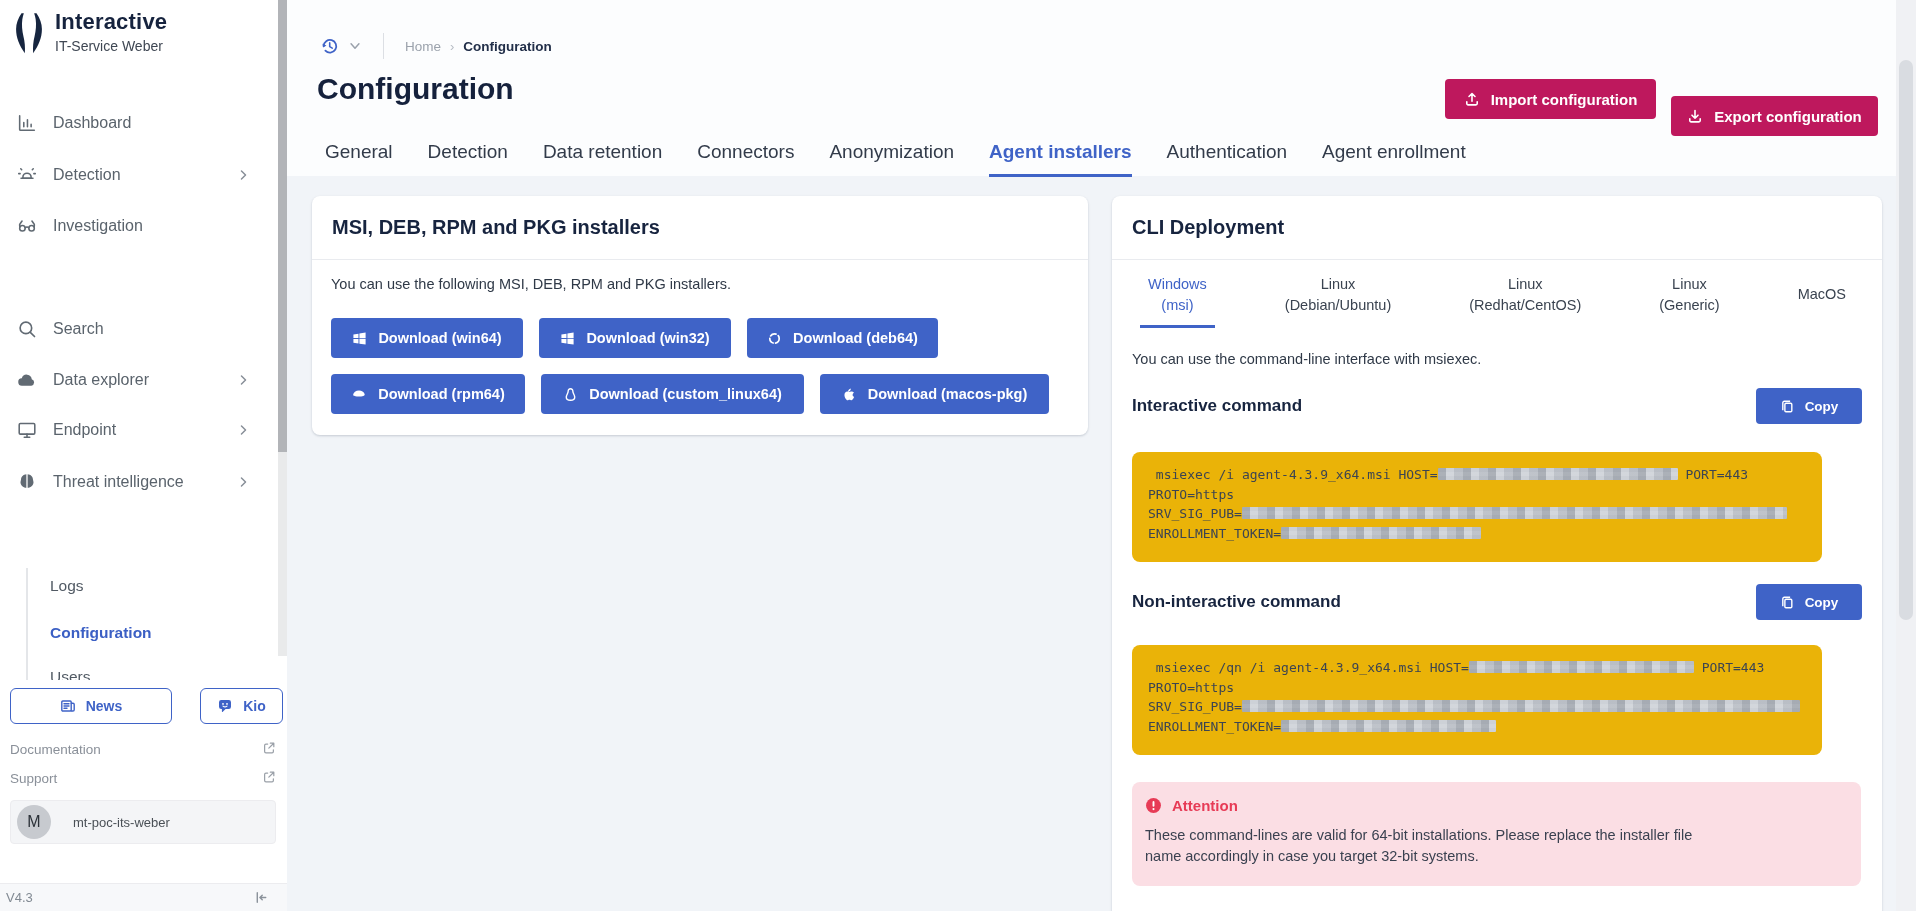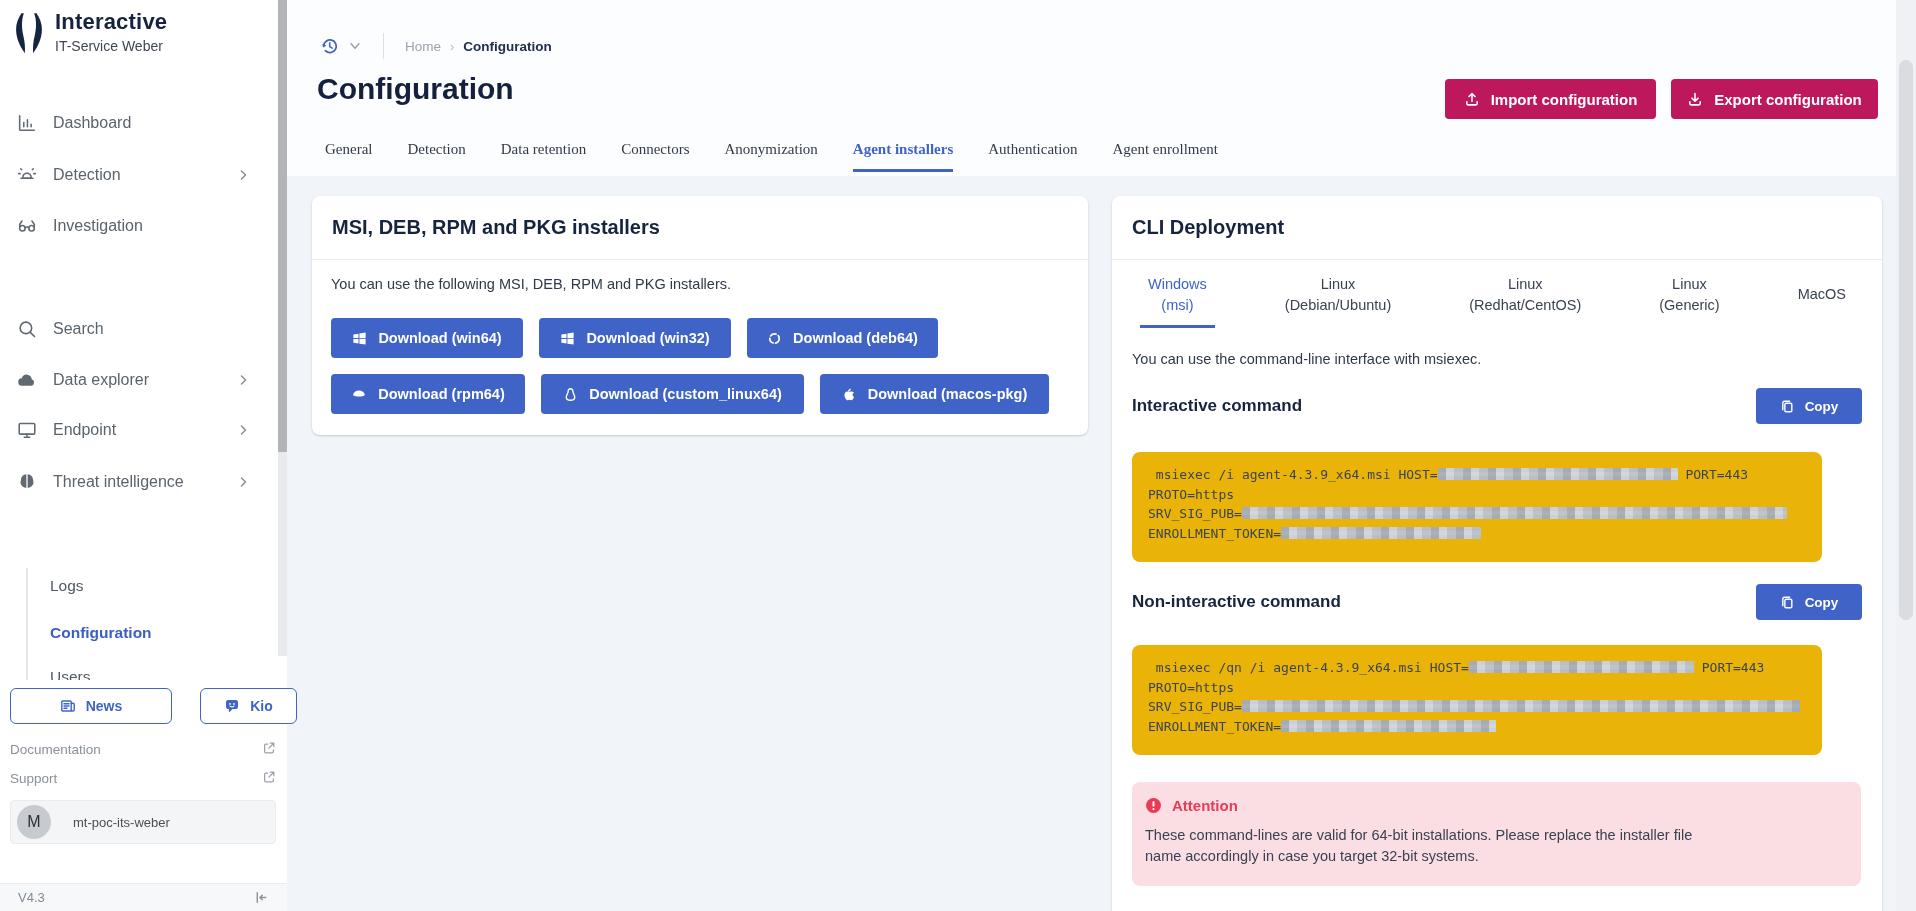--- a/index.html
+++ b/index.html
@@ -26,38 +26,38 @@
     gap:10px; cursor:pointer; }
   .side-link { position:absolute; left:10px; font-size:13.5px; color:#8a9099; cursor:pointer; }
   .ext { position:absolute; left:262px; }
   .user-card { position:absolute; left:10px; top:800px; width:266px; height:44px; background:#f4f5f7;
     border:1px solid #ececef; border-radius:4px; display:flex; align-items:center; gap:22px; padding-left:6px; cursor:pointer; }
   .avatar { width:34px; height:34px; border-radius:50%; background:#c7cacf; color:#2b3138;
     display:flex; align-items:center; justify-content:center; font-size:16px; }
   .user-name { font-size:13px; color:#4a5056; }
   .side-bottom { position:absolute; left:0; top:883px; width:287px; height:28px; background:#f7f8fa;
     border-top:1px solid #ececef; }
-  .version { position:absolute; left:18px; top:6px; font-size:13px; color:#828a93; }
+  .version { position:absolute; left:6px; top:6px; font-size:13px; color:#828a93; }
   .sb-track { position:absolute; left:278px; top:0; width:9px; height:656px; background:#e9eaeb; }
   .sb-thumb { position:absolute; left:0; top:0; width:9px; height:452px; background:#b2b4b8; }
 
   
   #main { position:absolute; left:287px; top:0; width:1629px; height:911px; }
   .headband { position:absolute; left:0; top:0; width:1629px; height:176px; background:#fcfdfe; }
   .crumbrow { position:absolute; left:33px; top:33px; height:26px; display:flex; align-items:center; gap:9px; }
   .crumb-div { width:1px; height:26px; background:#dcdfe4; margin:0 12px; }
   .crumb-home { font-size:13.5px; color:#9ba2ac; }
   .crumb-sep { font-size:13px; color:#b6bcc4; }
   .crumb-cur { font-size:13.5px; color:#222f49; font-weight:bold; }
   .page-title { position:absolute; left:30px; top:72px; font-size:30px; font-weight:bold; color:#15213c; }
   .blue-btn { position:absolute; height:40px; background:#be185d; border:none; border-radius:4px; color:#fff;
     font-family:"Liberation Sans",sans-serif; font-size:15px; font-weight:bold; display:flex; align-items:center;
     justify-content:center; gap:11px; cursor:pointer; }
   .tabs { position:absolute; left:38px; top:141px; display:flex; gap:35px; }
-  .tab { font-size:15px; color:#323b4a; padding-bottom:11px; cursor:pointer; border-bottom:3px solid transparent;font-family:Liberation Serif, serif; }
+  .tab { font-size:19px; color:#323b4a; padding-bottom:11px; cursor:pointer; border-bottom:3px solid transparent; }
   .tab.active { color:#3f63c7; font-weight:bold; border-bottom-color:#3f63c7; }
 
   
   .card { position:absolute; background:#fff; border-radius:8px;
     box-shadow:0 1px 3px rgba(20,30,60,.12), 0 1px 2px rgba(20,30,60,.07); }
   .card-head { height:64px; border-bottom:1px solid #e9ebef; display:flex; align-items:center; padding:0 20px; }
   .card-title { font-size:20px; font-weight:bold; color:#17243f; }
   #card-installers { left:25px; top:196px; width:776px; height:239px; }
   .inst-desc { position:absolute; left:19px; top:80px; font-size:14.5px; color:#2f3947; }
   .dl-btn { position:absolute; height:40px; background:#3f63c7; border:none; border-radius:4px; color:#fff;
@@ -203,21 +203,21 @@
     <button class="ghost-btn" style="left:10px; top:8px; width:162px;">
       <span>
           <svg width="16" height="16" viewBox="0 0 16 16" fill="none" stroke="#3f63c7" stroke-width="1.4" stroke-linecap="round" stroke-linejoin="round">
             <rect x="1.8" y="3" width="9.4" height="10" rx="1"></rect>
             <path d="M11.2 5.2h1.8a1.2 1.2 0 0 1 1.2 1.2v5.4a1.2 1.2 0 0 1-1.2 1.2h-1.8"></path>
             <path d="M4 5.8h5M4 8h5M4 10.2h3"></path>
           </svg>
         </span>
       <span>News</span>
     </button>
-    <button class="ghost-btn" style="left:200px; top:8px; width:97px;align-items:center;">
+    <button class="ghost-btn" style="left:200px; top:8px; width:83px;align-items:center;">
       <span>
           <svg width="16" height="16" viewBox="0 0 16 16">
             <path fill="#3f63c7" d="M2 4.2A2.2 2.2 0 0 1 4.2 2h7.6A2.2 2.2 0 0 1 14 4.2v4.6A2.2 2.2 0 0 1 11.8 11H8.6l-2.8 2.8a.5.5 0 0 1-.9-.35V11H4.2A2.2 2.2 0 0 1 2 8.8z"></path>
             <circle cx="6" cy="5.9" r=".9" fill="#fff"></circle>
             <circle cx="10" cy="5.9" r=".9" fill="#fff"></circle>
             <path d="M6 8.1c1.2.9 2.8.9 4 0" stroke="#fff" stroke-width="1.1" fill="none" stroke-linecap="round"></path>
           </svg>
         </span>
       <span>Kio</span>
     </button>
@@ -281,21 +281,21 @@
 
     <button class="blue-btn" style="left:1158px; top:79px; width:211px;">
       <span>
           <svg width="16" height="16" viewBox="0 0 16 16" fill="none" stroke="#fff" stroke-width="1.6" stroke-linecap="round" stroke-linejoin="round">
             <path d="M8 10.2V2.6M5 5.5l3-3 3 3"></path>
             <path d="M2.8 10.8v1.8A1.3 1.3 0 0 0 4.1 13.9h7.8a1.3 1.3 0 0 0 1.3-1.3v-1.8"></path>
           </svg>
         </span>
       <span>Import configuration</span>
     </button>
-    <button class="blue-btn" style="left:1384px; top:79px; width:207px;">
+    <button class="blue-btn" style="left:1384px; top:96px; width:207px;">
       <span>
           <svg width="16" height="16" viewBox="0 0 16 16" fill="none" stroke="#fff" stroke-width="1.6" stroke-linecap="round" stroke-linejoin="round">
             <path d="M8 2.6v7.6M5 7.2l3 3 3-3"></path>
             <path d="M2.8 10.8v1.8A1.3 1.3 0 0 0 4.1 13.9h7.8a1.3 1.3 0 0 0 1.3-1.3v-1.8"></path>
           </svg>
         </span>
       <span>Export configuration</span>
     </button>
 
     <nav class="tabs">

